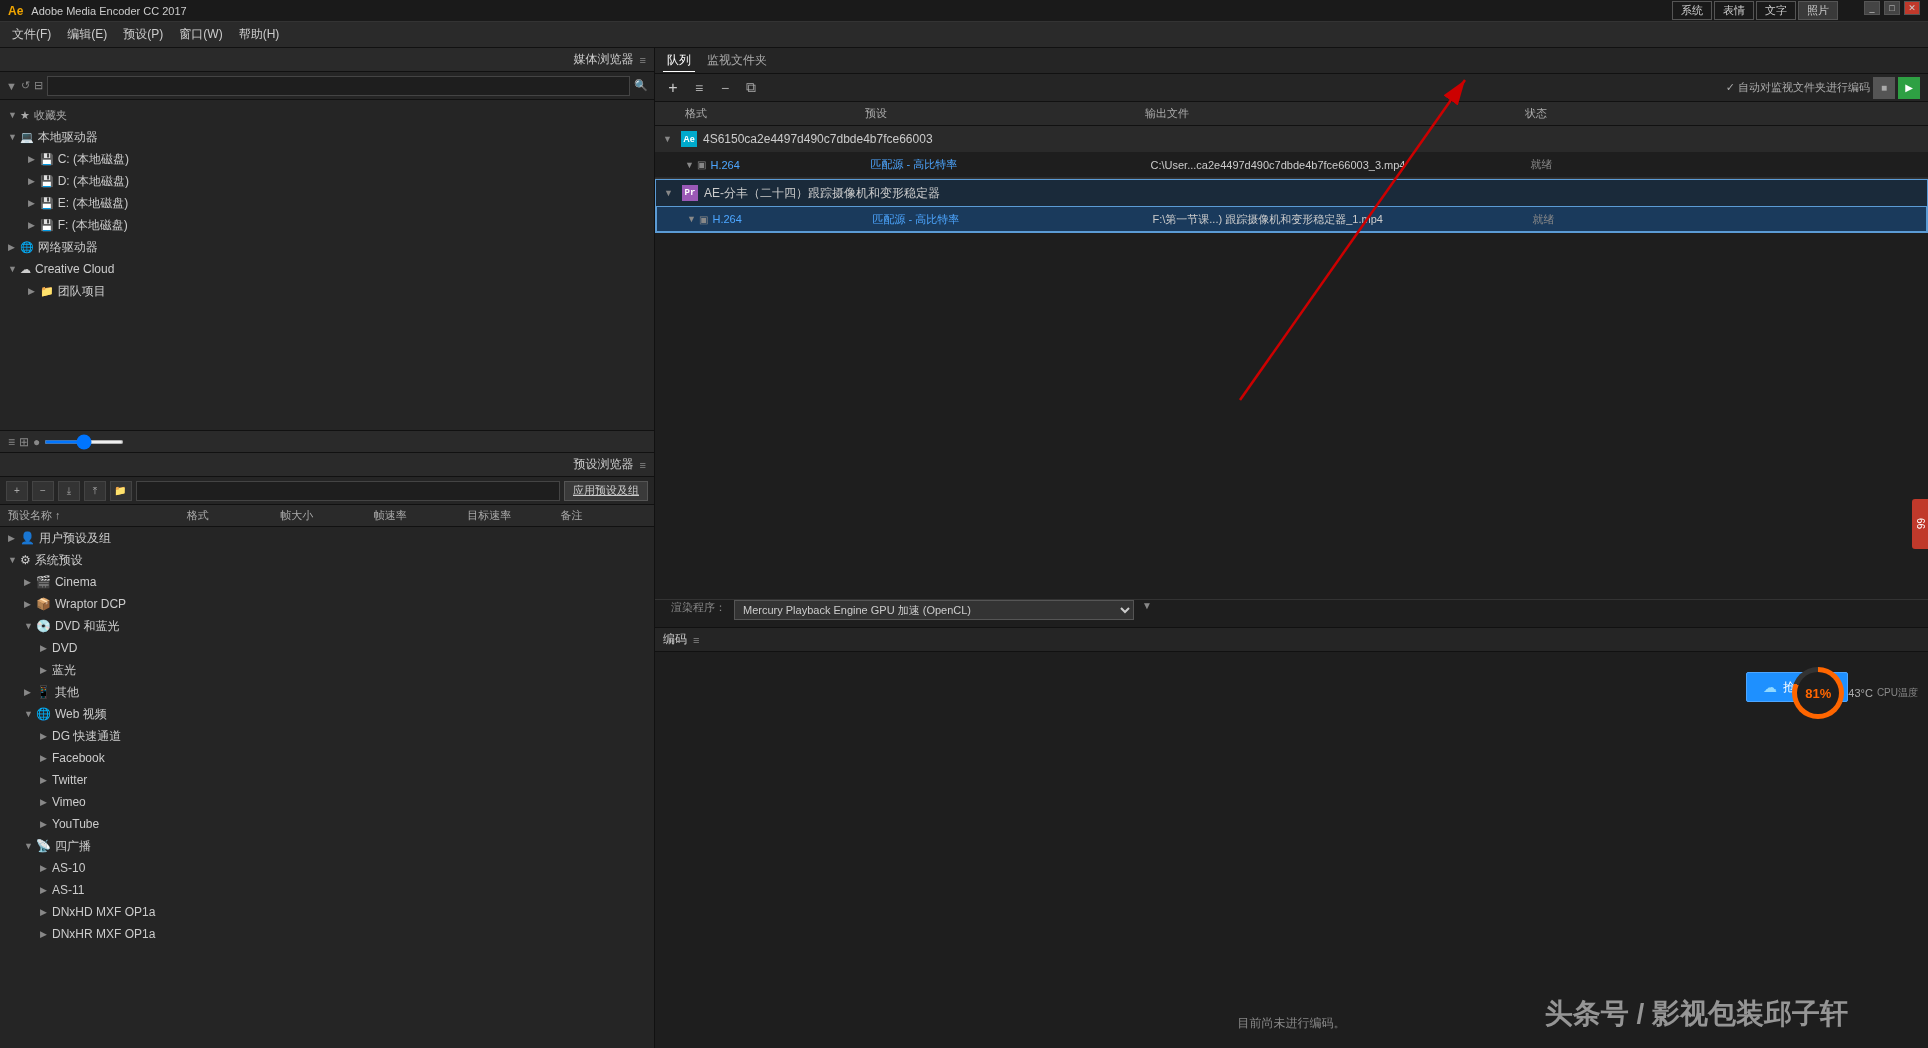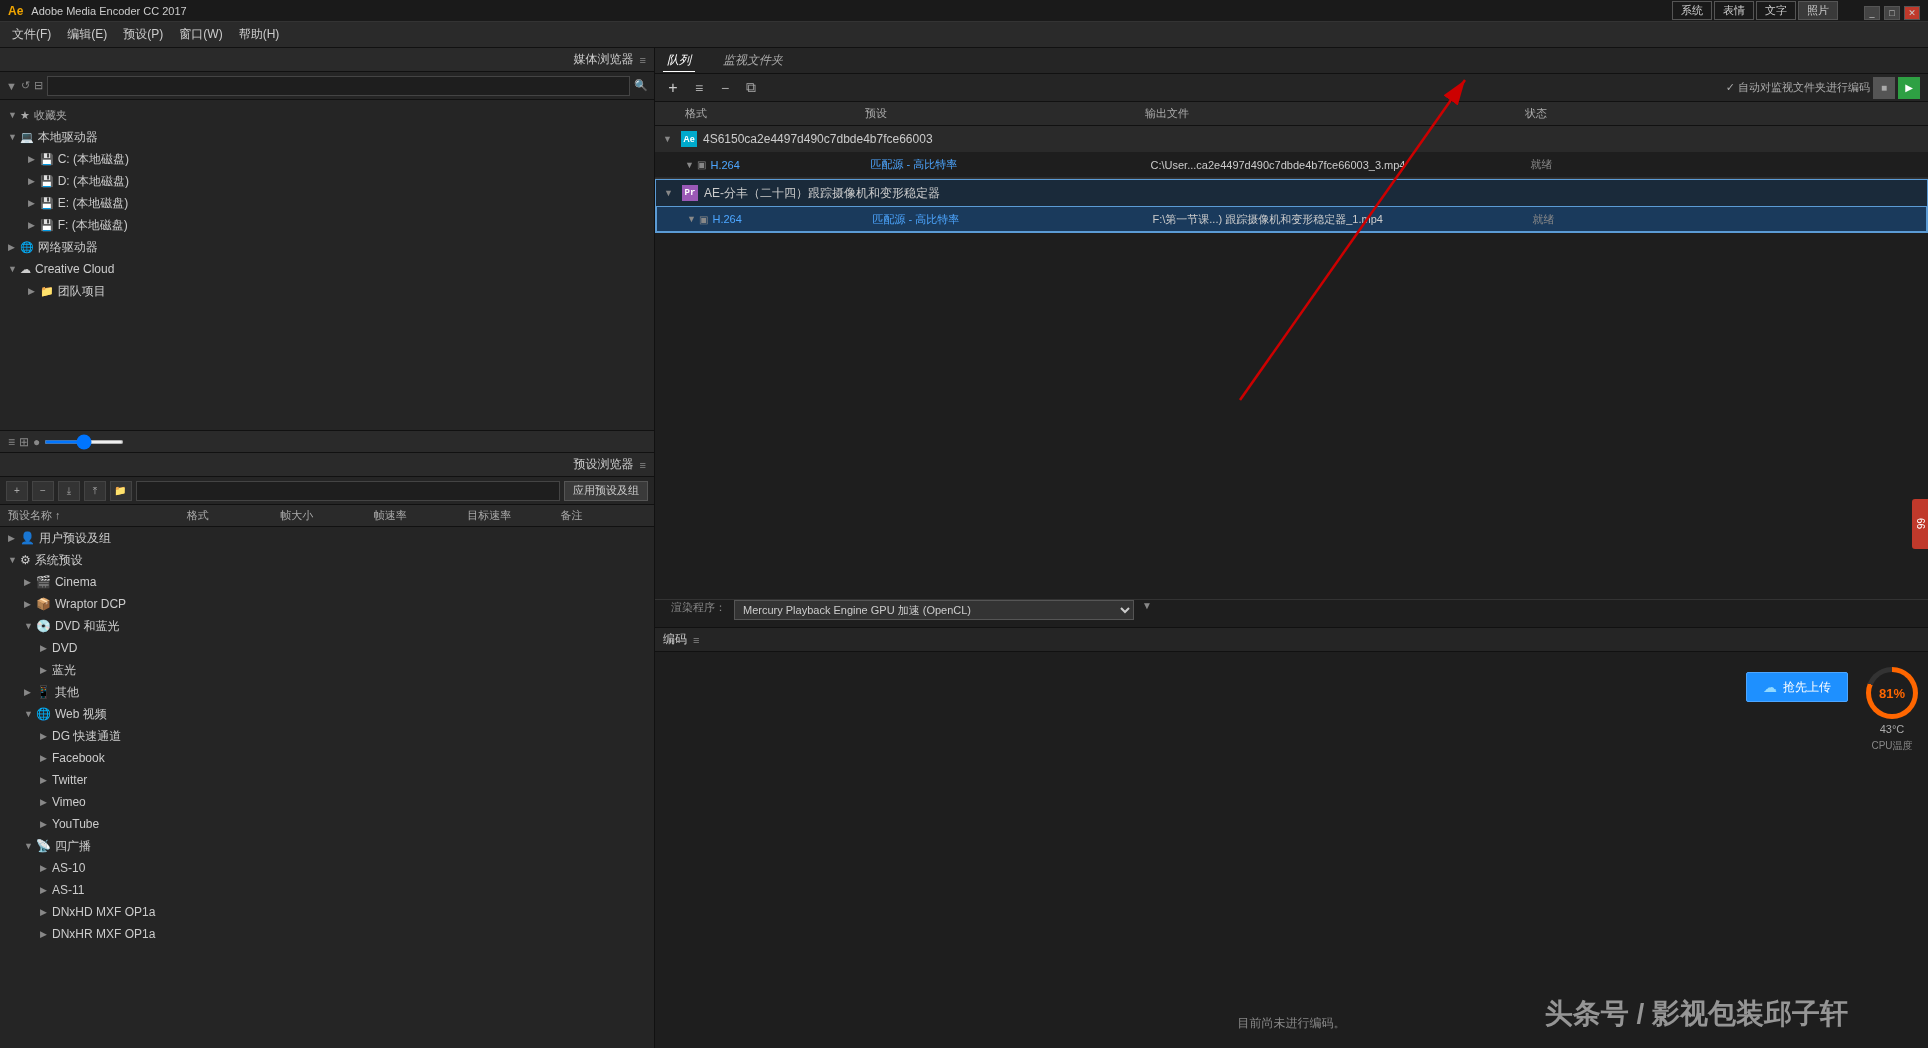--- a/index.html
+++ b/index.html
@@ -175,20 +175,21 @@
       font-size: 11px;
     }
     .apply-btn {
       height: 20px;
       padding: 0 8px;
       background: #3a3a3a;
       border: 1px solid #555;
       color: #ccc;
       cursor: pointer;
       font-size: 11px;
+      text-decoration: underline;
     }
 
     
     .preset-table-header {
       height: 22px;
       background: #2a2a2a;
       display: flex;
       align-items: center;
       padding: 0 4px;
       border-bottom: 1px solid #111;
@@ -228,23 +229,22 @@
       display: flex;
       flex-direction: column;
       border-bottom: 1px solid #111;
     }
     .queue-tabs {
       height: 26px;
       background: #252525;
       display: flex;
       align-items: center;
       padding: 0 8px;
-      gap: 24px;
-      border-bottom: 1px solid #111;
-      font-style: italic;
+      gap: 8px;
+      border-bottom: 1px solid #111;
     }
     .queue-tab {
       font-size: 12px; color: #aaa; cursor: pointer; padding: 2px 4px;
     }
     .queue-tab.active { color: #fff; border-bottom: 1px solid #fff; }
     .queue-toolbar {
       height: 28px;
       background: #252525;
       display: flex;
       align-items: center;
@@ -399,21 +399,21 @@
       border-radius: 2px;
     }
     .cloud-icon { color: #90d8ff; font-size: 14px; }
 
     
     .cpu-info {
       position: absolute;
       top: 15px;
       right: 10px;
       display: flex;
-      flex-direction: column;
+      flex-direction: row;
       align-items: center;
       gap: 4px;
     }
     .cpu-circle {
       width: 52px; height: 52px;
       border-radius: 50%;
       background: conic-gradient(#ff6600 0% 81%, #333 81% 100%);
       display: flex; align-items: center; justify-content: center;
       position: relative;
     }
@@ -478,21 +478,21 @@
   </style>
 </head>
 <body>
 
 <div id="title-bar">
   <div style="display:flex; align-items:center; gap:8px;">
     <span style="color:#f0a500; font-weight:bold; font-size:12px;">Ae</span>
     <span style="font-size:11px; color:#ccc;">Adobe Media Encoder CC 2017</span>
   </div>
 
-  <div style="display:flex; align-items:flex-end; gap:2px;">
+  <div style="display:flex; align-items:flex-start; gap:2px;">
     <span style="padding:1px 8px; border:1px solid #555; font-size:11px; cursor:pointer; color:#ccc;">系统</span>
     <span style="padding:1px 8px; border:1px solid #555; font-size:11px; cursor:pointer; color:#ccc;">表情</span>
     <span style="padding:1px 8px; border:1px solid #555; font-size:11px; cursor:pointer; color:#ccc;">文字</span>
     <span style="padding:1px 8px; border:1px solid #555; font-size:11px; cursor:pointer; color:#ccc; background:#3a3a3a;">照片</span>
     <div style="width:20px;"></div>
     <div class="title-btn">_</div>
     <div class="title-btn">□</div>
     <div class="title-btn close">✕</div>
   </div>
 </div>

